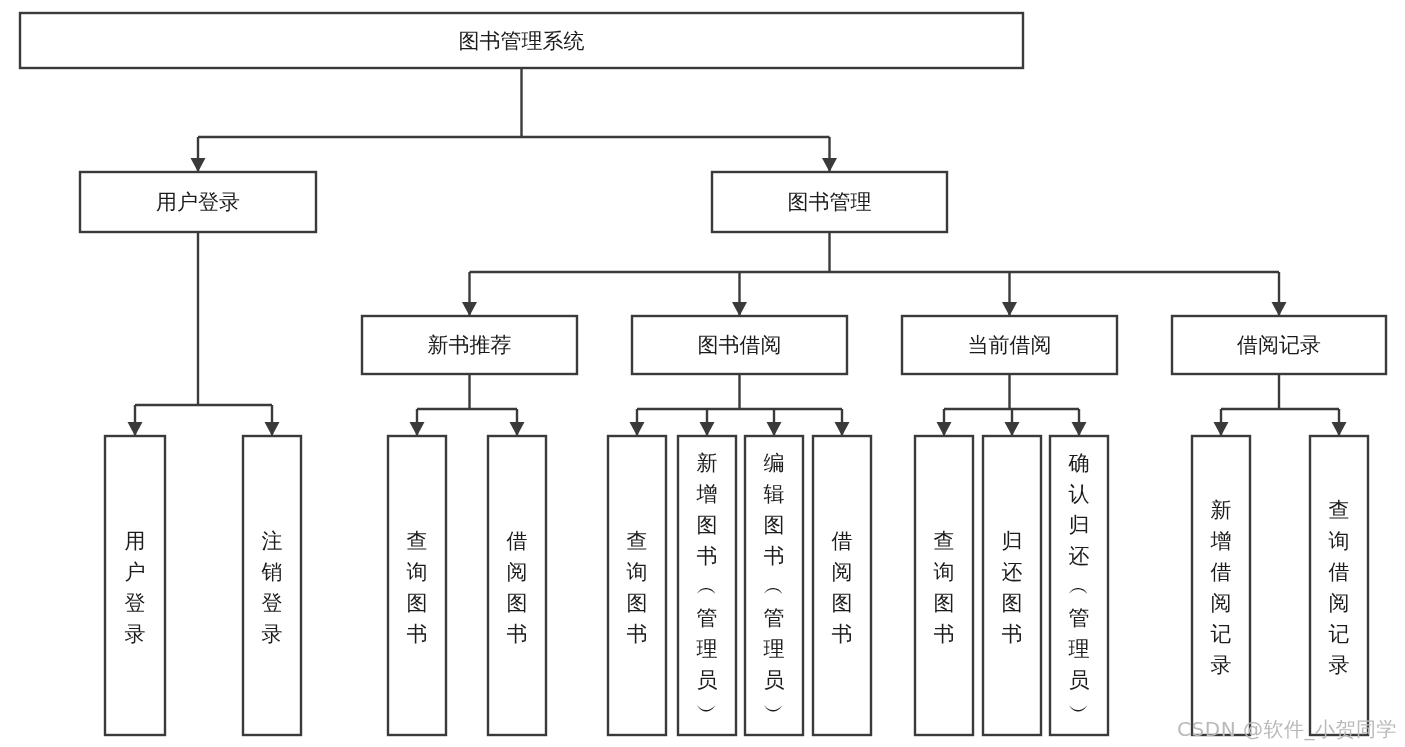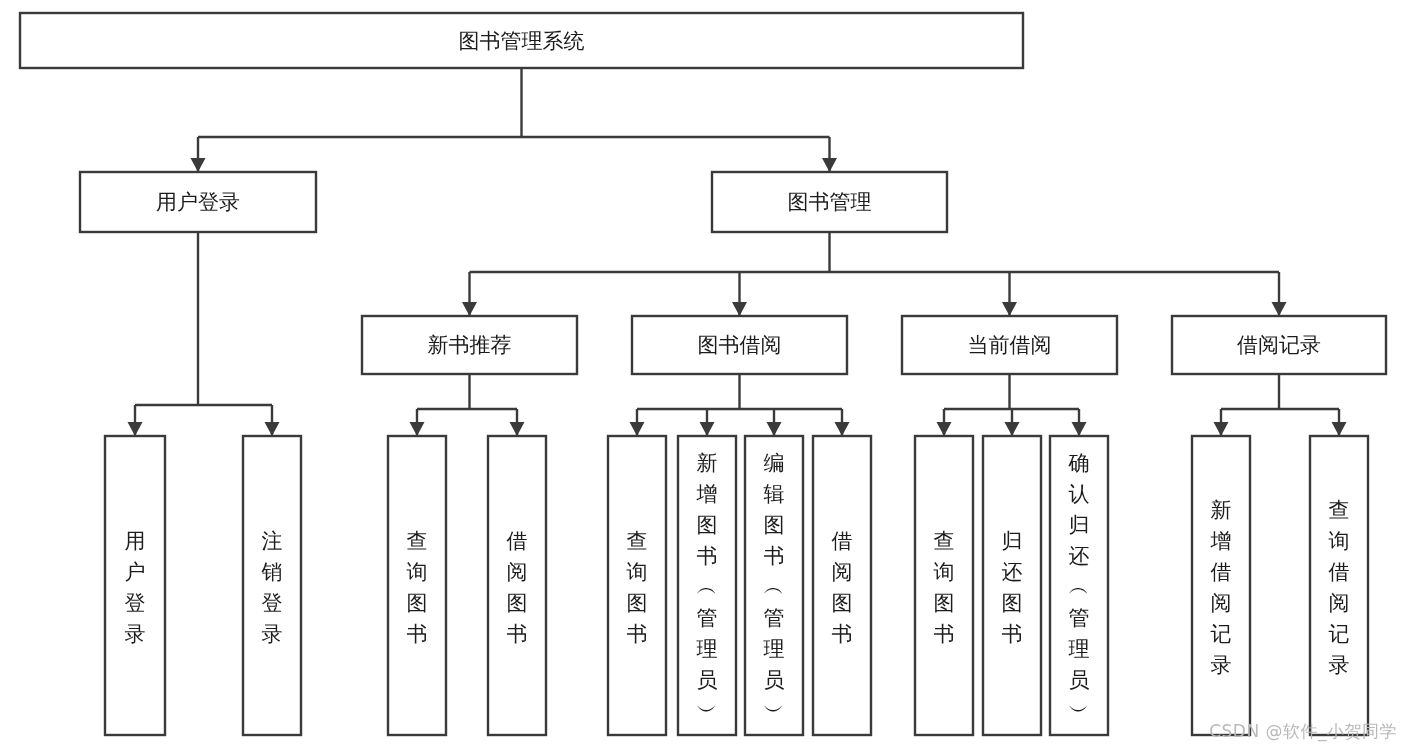--- a/index.html
+++ b/index.html
@@ -49,21 +49,21 @@
     font-family: "DejaVu Sans", "Liberation Sans", sans-serif;
     font-size: 21px;
     fill: #1c1c1c;
     text-anchor: middle;
   }
   .watermark {
     position: absolute;
     right: 8px;
     bottom: 4px;
     font-family: "DejaVu Sans", "Liberation Sans", sans-serif;
-    font-size: 17px;
+    font-size: 20px;
     color: #b9b9b9;
     letter-spacing: 0.5px;
     white-space: nowrap;
     user-select: none;
   }
 </style>
 </head>
 <body>
 
 <div id="diagram-root">

